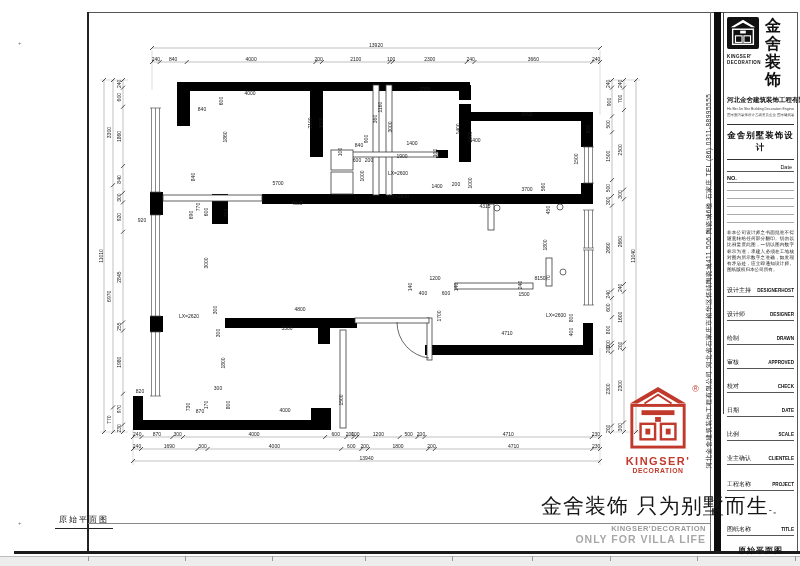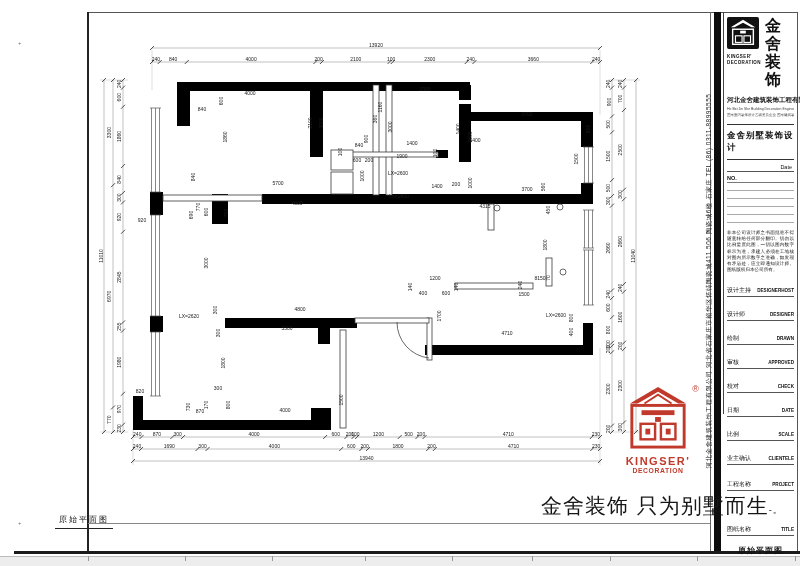--- a/index.html
+++ b/index.html
@@ -36,21 +36,21 @@
   .red-t2{font-size:6.8px;font-weight:bold;letter-spacing:.6px;}
   
   .tb{left:723px;top:12px;width:74px;height:402px;border-left:1px solid #444;box-sizing:border-box;
       padding:0 3px;z-index:3;}
   .tb-logo-row{display:flex;margin-top:5px;}
   .tb-logo-txt{margin-left:4px;font-weight:bold;font-size:16px;line-height:18px;letter-spacing:2px;}
   .tb-logo-en{font-size:4.5px;font-weight:bold;letter-spacing:.4px;line-height:5px;margin-top:1px;}
   .tb-company{font-size:6.5px;font-weight:bold;text-align:center;margin-top:7px;white-space:nowrap;}
   .tb-tiny{font-size:3.5px;color:#444;text-align:center;margin-top:2px;white-space:nowrap;overflow:hidden;}
   .tb-product{margin-top:7px;border-top:1px solid #333;border-bottom:1px solid #333;padding:5px 0;
-              text-align:left;font-size:8.5px;font-weight:bold;letter-spacing:1px;}
+              text-align:center;font-size:8.5px;font-weight:bold;letter-spacing:1px;}
   .tb-date{text-align:right;font-size:5.5px;padding:4px 2px 1px;border-bottom:1px solid #555;}
   .tb-no{font-size:5.5px;border-bottom:1px solid #777;padding:3px 0 1px;font-weight:bold;}
   .tb-rule{height:7px;border-bottom:1px solid #aaa;}
   .tb-disclaimer{font-size:4.6px;line-height:6.2px;margin-top:7px;text-align:justify;color:#111;}
   .tb-field{display:flex;justify-content:space-between;align-items:baseline;border-bottom:1px solid #555;
             margin-top:13px;padding-bottom:1px;}
   .fl{font-size:6px;}
   .fe{font-size:4.6px;font-weight:bold;}
   .f8{margin-top:15px;}
   .f9{margin-top:34px;}
@@ -392,20 +392,24 @@
   <div class="abs heavy-bar"></div>
   <div class="abs gray-strip"></div>
   <div class="mark" style="left:18px;top:520px;">+</div>
   <div class="mark" style="left:18px;top:40px;">+</div>
 
   <div class="abs bottom-label">原始平面图</div>
 
   <div class="abs side-text">河北金舍建筑装饰工程有限公司 河北省石家庄市裕华区怀特陶瓷城411 506 陶瓷城6楼 石家庄 TEL (86) 0311-88995555</div>
 
   <div class="abs slogan"><span>金舍装饰 只为别墅而生</span><span class="slogan-suffix">-。</span></div>
+  <div class="abs slogan-sub">
+    <div class="l1">KINGSER'DECORATION</div>
+    <div class="l2">ONLY FOR VILLA LIFE</div>
+  </div>
 
   <div class="abs red-logo">
     <span class="red-reg">®</span>
     <svg width="58" height="62" viewBox="0 0 58 64">
       <polygon points="29,0 58,17 50,17 29,5 8,17 0,17" fill="#c0392b"></polygon>
       <polyline points="15,17 29,8 43,17" stroke="#c0392b" stroke-width="2" fill="none"></polyline>
       <rect x="2" y="19" width="54" height="43" fill="none" stroke="#c0392b" stroke-width="3"></rect>
       <rect x="12" y="24" width="34" height="5" fill="#c0392b"></rect>
       <rect x="26" y="31" width="6" height="5" fill="#c0392b"></rect>
       <rect x="11" y="38" width="15" height="16" fill="none" stroke="#c0392b" stroke-width="2.5"></rect>

